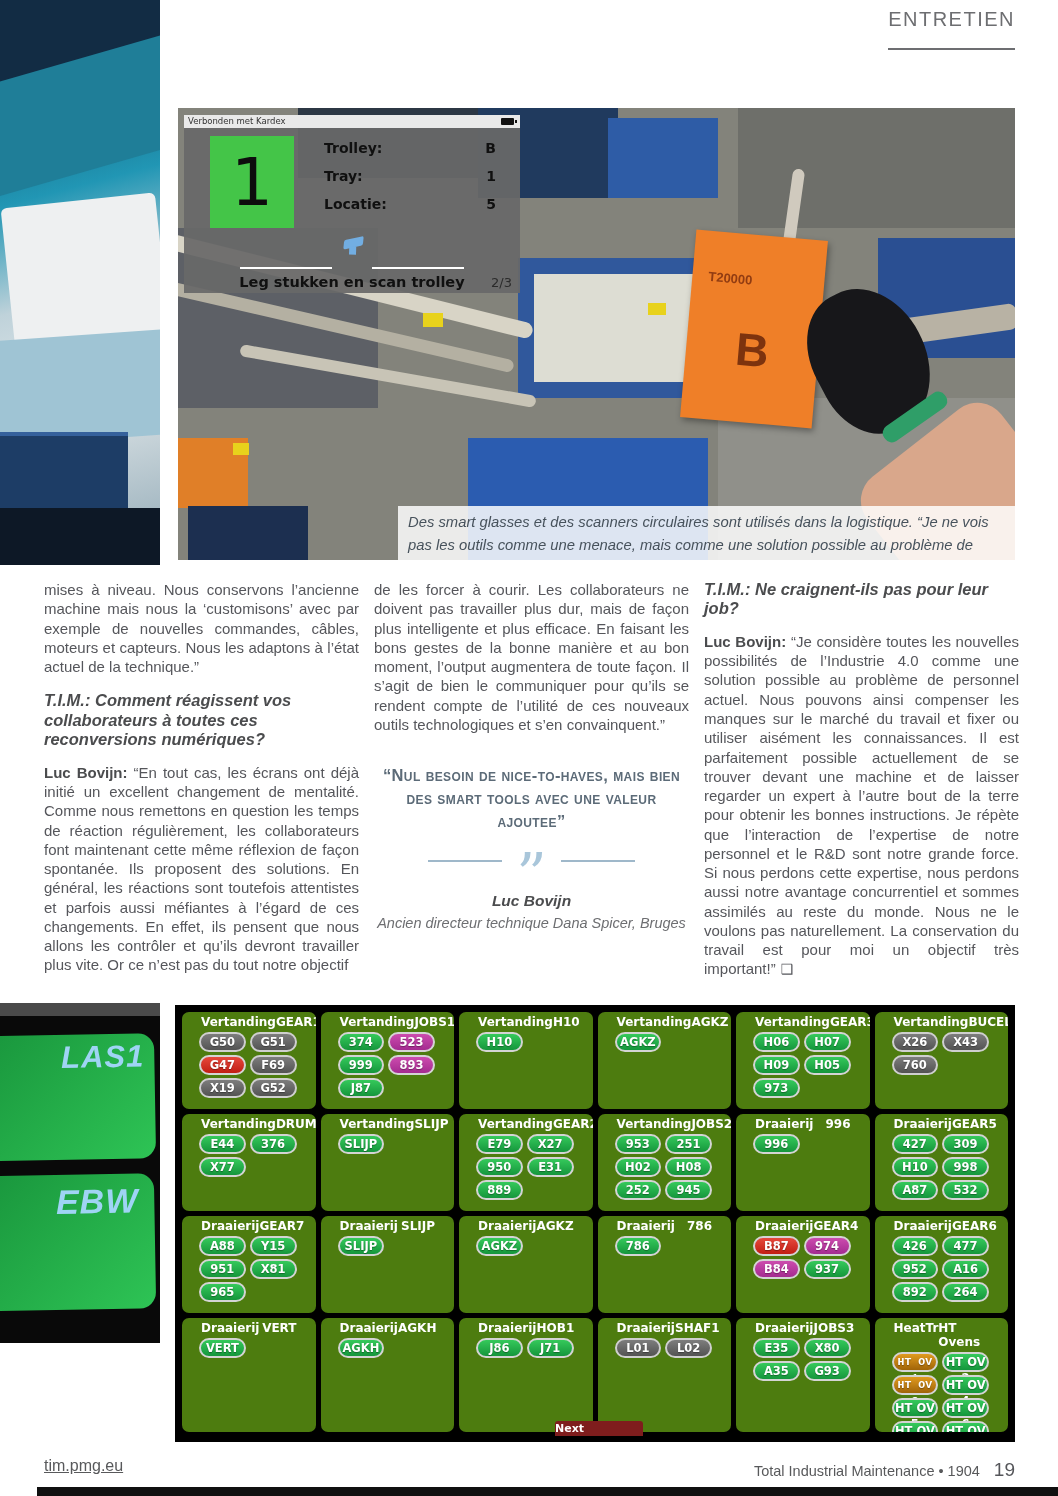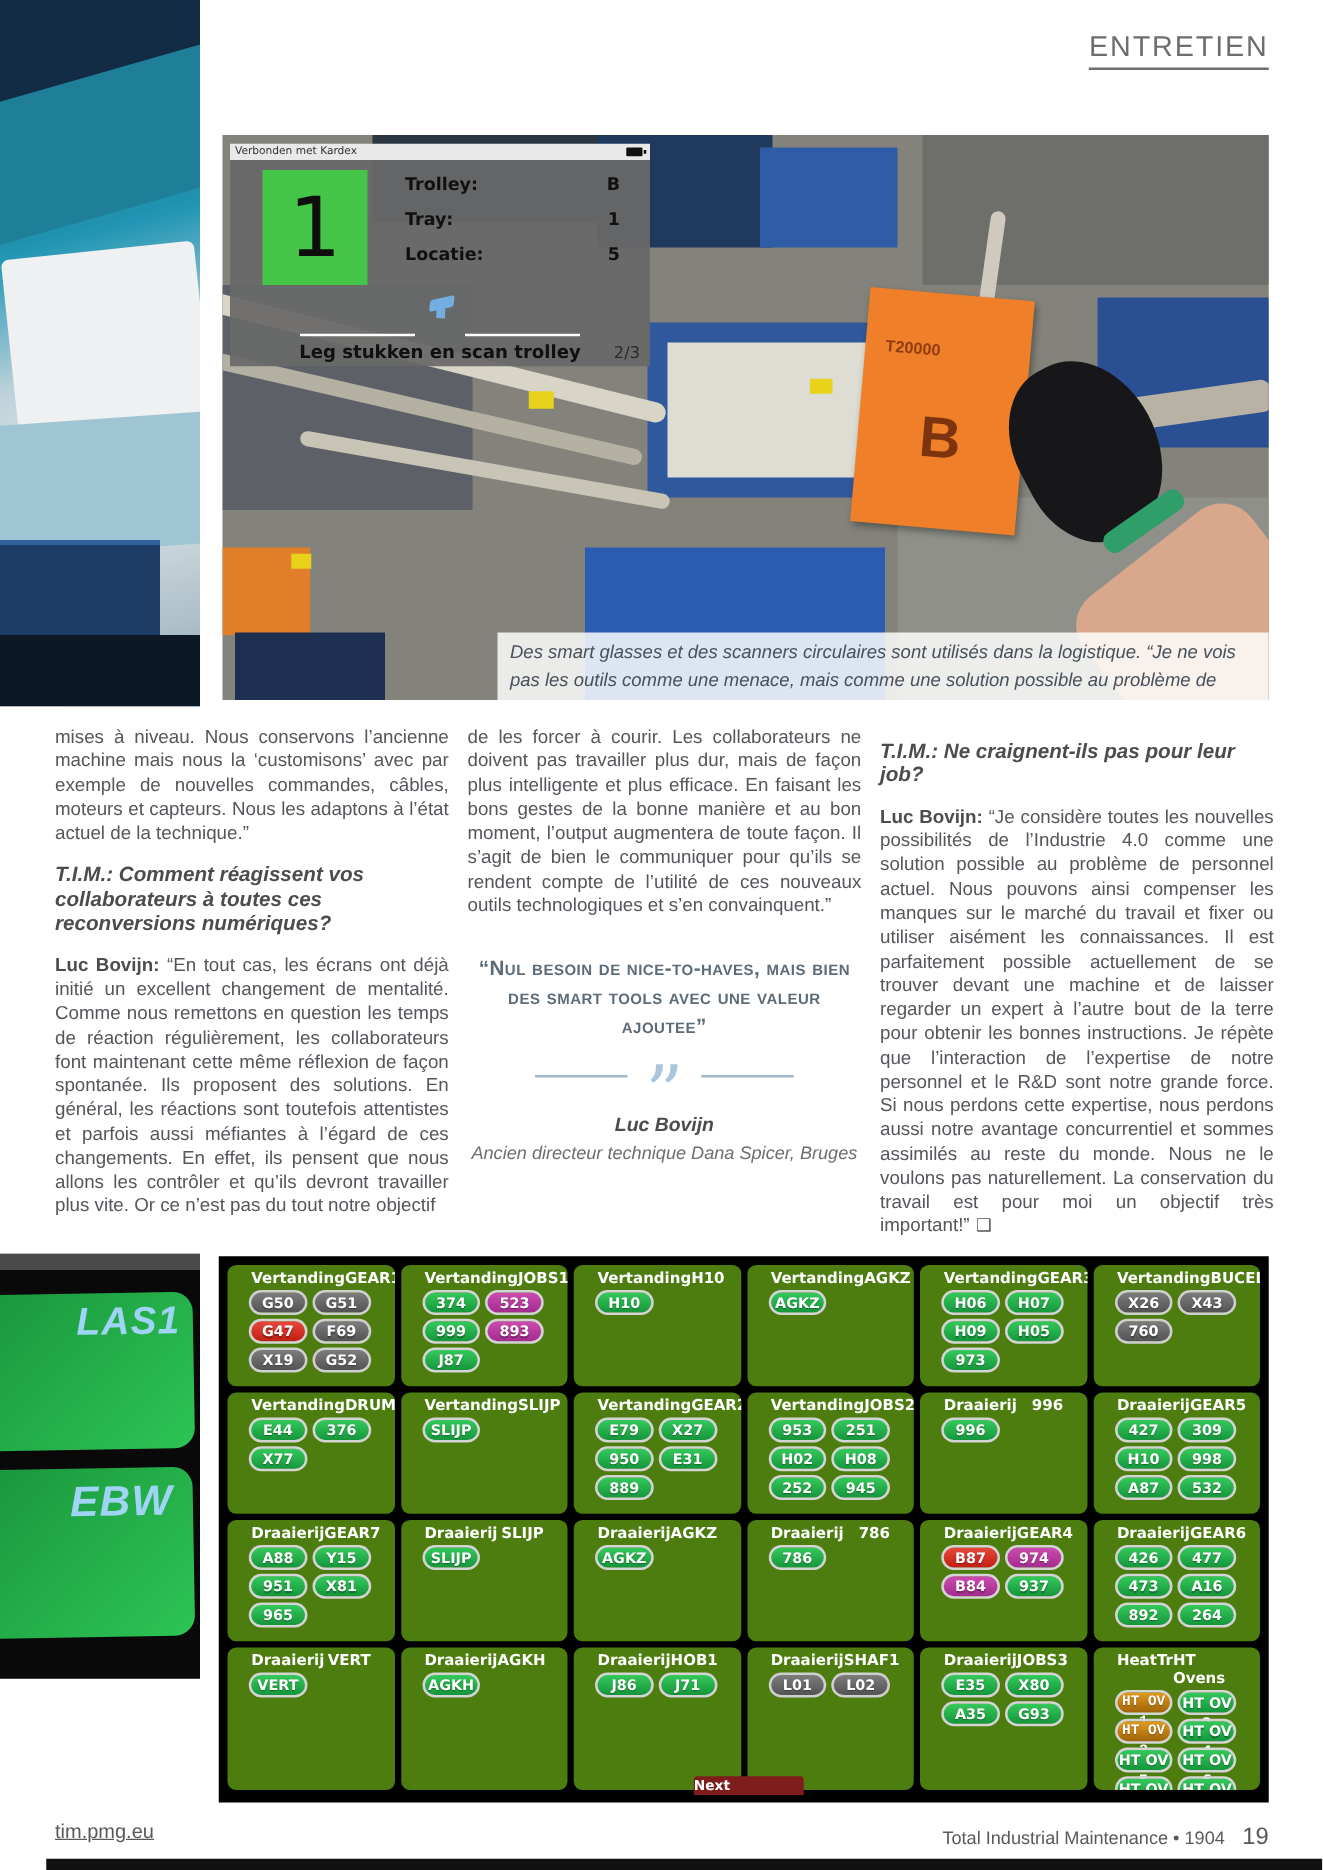--- a/index.html
+++ b/index.html
@@ -1,21 +1,21 @@
 <!DOCTYPE html>
 <html><head>
 <meta charset="utf-8">
 <style>
   html,body{margin:0;padding:0;background:#fff;}
   #page{position:relative;width:1058px;height:1496px;background:#ffffff;overflow:hidden;
         font-family:"Liberation Sans",sans-serif;color:#55565b;}
 
   
-  .entretien{position:absolute;top:24px;right:43px;font-size:23px;letter-spacing:1.5px;
-             color:#6d6e71;border-bottom:2px solid #6d6e71;padding-bottom:3px;}
+  .entretien{position:absolute;top:8px;right:43px;font-size:20px;letter-spacing:1.5px;
+             color:#6d6e71;border-bottom:2px solid #6d6e71;padding-bottom:17px;}
 
   
   .photo-tl{position:absolute;left:0;top:0;width:160px;height:565px;overflow:hidden;
             background:linear-gradient(165deg,#0d3350 0%,#15607a 16%,#2196b4 34%,#bfd2da 52%,#e2e8ea 68%,#8fa8b5 100%);}
   .tl-band1{position:absolute;left:-30px;top:-45px;width:260px;height:130px;background:#122c44;transform:rotate(-16deg);}
   .tl-band2{position:absolute;left:-25px;top:55px;width:250px;height:110px;background:#1f7e98;transform:rotate(-16deg);}
   .tl-panel{position:absolute;left:8px;top:200px;width:155px;height:150px;background:#eef0f1;border-radius:6px;transform:rotate(-6deg);}
   .tl-low{position:absolute;left:-5px;top:335px;width:175px;height:105px;background:#9fc4d4;transform:rotate(-4deg);}
   .tl-crate{position:absolute;left:0;top:432px;width:128px;height:88px;background:#1d3d66;border-top:4px solid #35619c;}
   .tl-dark{position:absolute;left:0;top:508px;width:160px;height:60px;background:#0d1826;}
@@ -200,21 +200,21 @@
         <span class="rule"></span>
         <span class="quote-mark">”</span>
         <span class="rule"></span>
       </div>
       <div class="quote-name">Luc Bovijn</div>
       <div class="quote-role">Ancien directeur technique Dana Spicer, Bruges</div>
     </div>
   </div>
 
   <div class="col" style="left:704px;">
-    <div class="heading" style="margin-top:12px;">T.I.M.: Ne craignent-ils pas pour leur job?</div>
+    <div class="heading" style="margin-top:0;">T.I.M.: Ne craignent-ils pas pour leur job?</div>
     <p><span class="lead">Luc Bovijn:</span><span> “Je considère toutes les nouvelles possibilités de l’Industrie 4.0 comme une solution possible au problème de personnel actuel. Nous pouvons ainsi compenser les manques sur le marché du travail et fixer ou utiliser aisément les connaissances. Il est parfaitement possible actuellement de se trouver devant une machine et de laisser regarder un expert à l’autre bout de la terre pour obtenir les bonnes instructions. Je répète que l’interaction de l’expertise de notre personnel et le R&amp;D sont notre grande force. Si nous perdons cette expertise, nous perdons aussi notre avantage concurrentiel et sommes assimilés au reste du monde. Nous ne le voulons pas naturellement. La conservation du travail est pour moi un objectif très important!”</span><span class="end-mark">❑</span></p>
   </div>
 
   <div class="photo-bl">
     <div class="bl-top"></div>
     <div class="bl-panel" style="top:32px;height:125px;transform:rotate(-1deg);">
       <div class="bl-label">LAS1</div>
     </div>
     <div class="bl-panel" style="top:172px;height:135px;transform:rotate(-1deg);">
       <div class="bl-label" style="font-size:34px;top:8px;right:16px;">EBW</div>
@@ -414,21 +414,21 @@
         </div>
       </div>
       <div class="dash-panel">
         <div class="dash-head">
           <span>Draaierij</span>
           <span>GEAR6</span>
         </div>
         <div class="dash-body">
           <div class="dash-btn s-green">426</div>
           <div class="dash-btn s-green">477</div>
-          <div class="dash-btn s-green">473</div>
+          <div class="dash-btn s-green">952</div>
           <div class="dash-btn s-green">A16</div>
           <div class="dash-btn s-green">892</div>
           <div class="dash-btn s-green">264</div>
         </div>
       </div>
       <div class="dash-panel">
         <div class="dash-head">
           <span>Draaierij</span>
           <span>VERT</span>
         </div>

